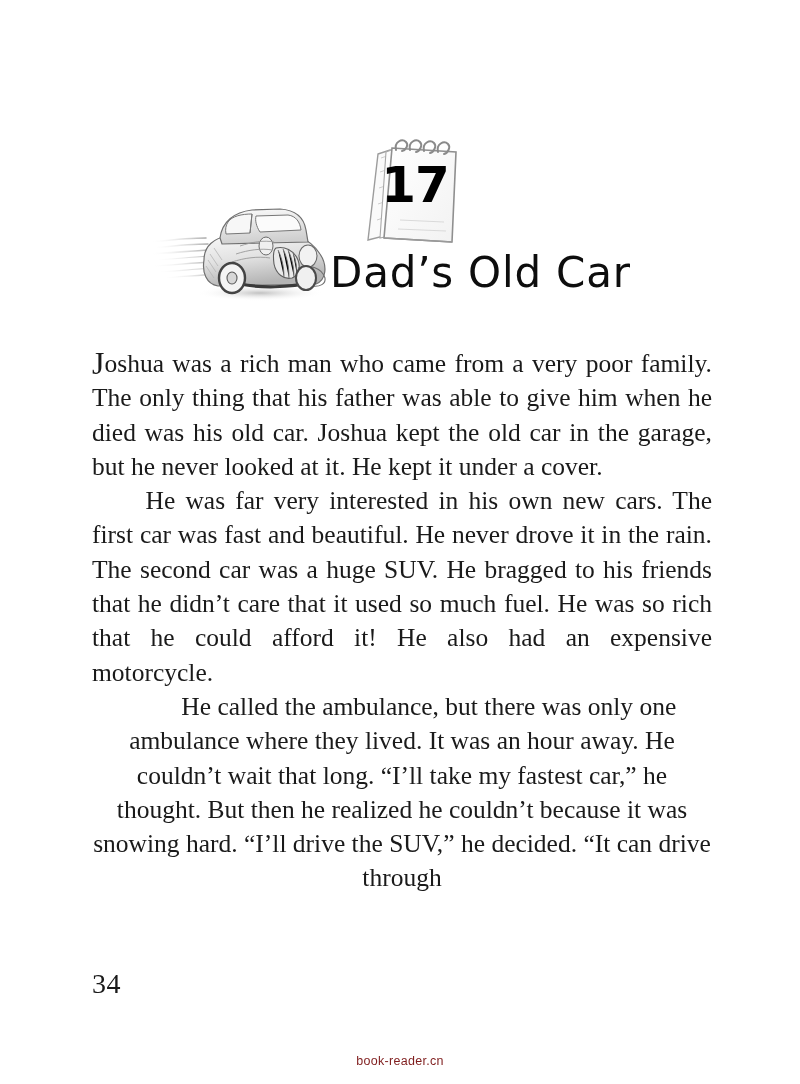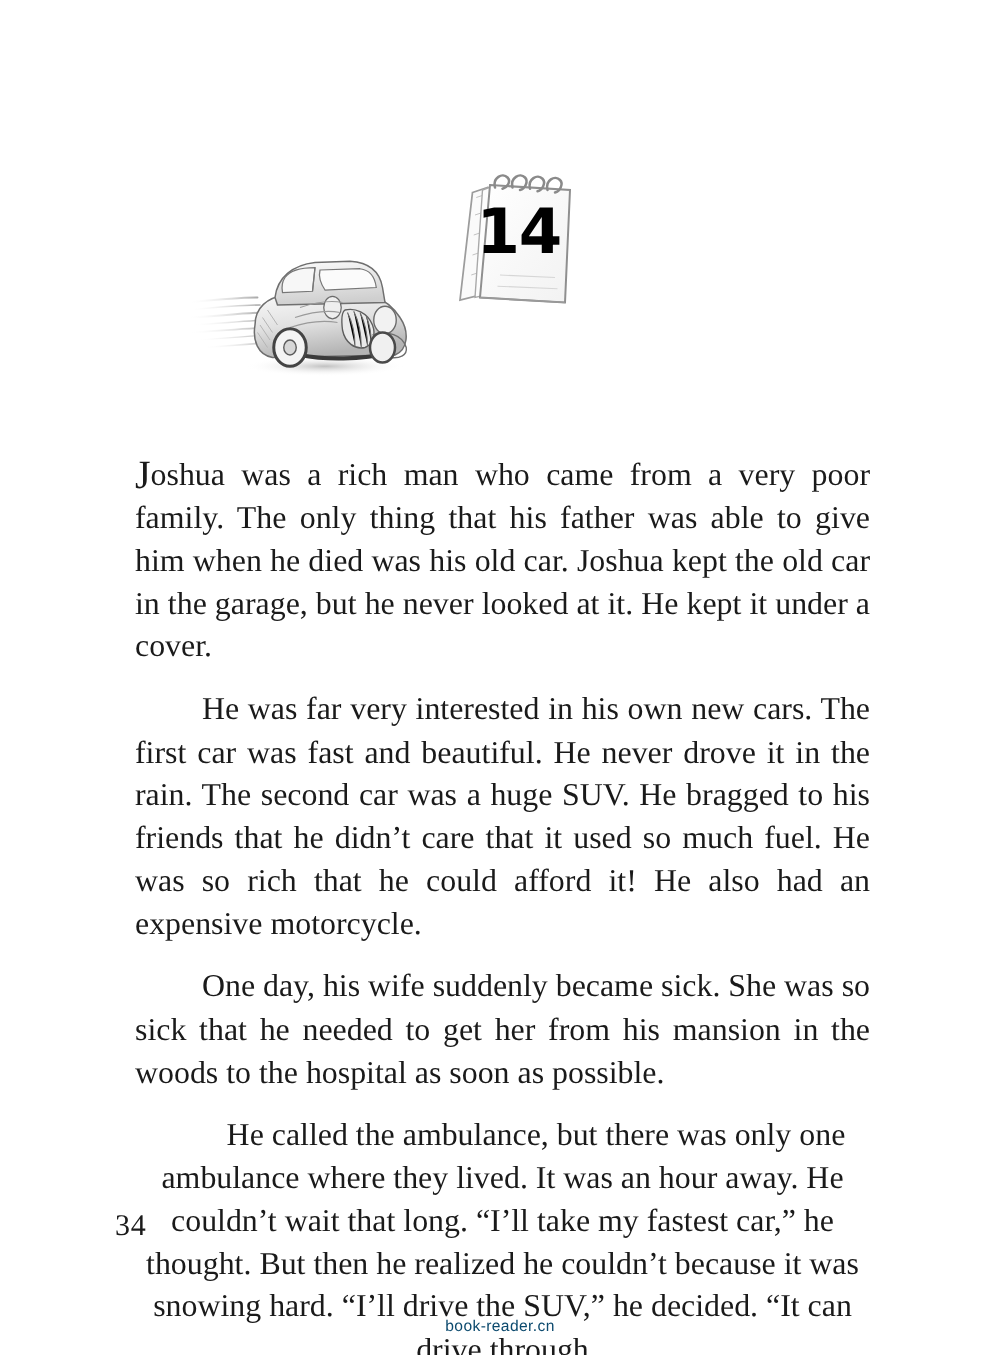--- a/index.html
+++ b/index.html
@@ -84,21 +84,21 @@
   }
 
   
   .body-copy {
     position: absolute;
     left: 92px;
     top: 347px;
     width: 620px;
   }
   .body-copy p {
-    margin: 16px;
+    margin: 0;
     font-size: 25.5px;
     line-height: 34.3px;
     text-align: justify;
     text-indent: 2.1em;
     color: #1a1a1a;
     -webkit-font-smoothing: antialiased;
   }
   .body-copy p.first {
     text-indent: 0;
   }
@@ -110,34 +110,34 @@
     line-height: 0;
     position: relative;
     top: 2px;
   }
 
   
   .page-number {
     position: absolute;
     left: 92px;
     top: 968px;
-    font-size: 24px;
+    font-size: 28px;
     color: #1a1a1a;
     letter-spacing: 0.5px;
   }
 
   .watermark {
     position: absolute;
     left: 0;
     top: 1054px;
     width: 800px;
     text-align: center;
     font-family: "Liberation Sans", "DejaVu Sans", sans-serif;
     font-size: 12.5px;
-    color: #0c4a6e;
+    color: #7f1d1d;
     letter-spacing: 0.3px;
   }
 </style>
 </head>
 <body>
 
 <div class="page">
 
   <div class="chapter-header">
 
@@ -250,32 +250,32 @@
 
         <g fill="none" stroke="#8a8a8a" stroke-width="2" stroke-linecap="round">
           <path d="M40 18 C 38 10, 46 6, 50 10 C 53 13, 50 18, 46 19"></path>
           <path d="M54 18 C 52 10, 60 6, 64 10 C 67 13, 64 19, 60 20"></path>
           <path d="M68 19 C 66 11, 74 7, 78 11 C 81 14, 78 20, 74 21"></path>
           <path d="M82 20 C 80 12, 88 8, 92 12 C 95 15, 92 21, 88 22"></path>
         </g>
 
         <path d="M28 106 L 96 110" stroke="#9a9a9a" stroke-width="1.3" fill="none"></path>
       </svg>
-      <div class="calendar-number">14</div>
+      <div class="calendar-number">17</div>
     </div>
 
+    <div class="chapter-title">Dad’s Old Car</div>
   </div>
 
   <div class="body-copy">
 
     <p class="first"><span class="initial-cap">J</span><span>oshua was a rich man who came from a very poor family. The only thing that his father was able to give him when he died was his old car. Joshua kept the old car in the garage, but he never looked at it. He kept it under a cover.</span></p>
 
     <p>He was far very interested in his own new cars. The first car was fast and beautiful. He never drove it in the rain. The second car was a huge SUV. He bragged to his friends that he didn’t care that it used so much fuel. He was so rich that he could afford it! He also had an expensive motorcycle.</p>
 
-    <p>One day, his wife suddenly became sick. She was so sick that he needed to get her from his mansion in the woods to the hospital as soon as possible.</p>
 
     <p class="last">He called the ambulance, but there was only one ambulance where they lived. It was an hour away. He couldn’t wait that long. “I’ll take my fastest car,” he thought. But then he realized he couldn’t because it was snowing hard. “I’ll drive the SUV,” he decided. “It can drive through</p>
   </div>
 
   <div class="page-number">34</div>
 
   <div class="watermark">book-reader.cn</div>
 
 </div>
 

